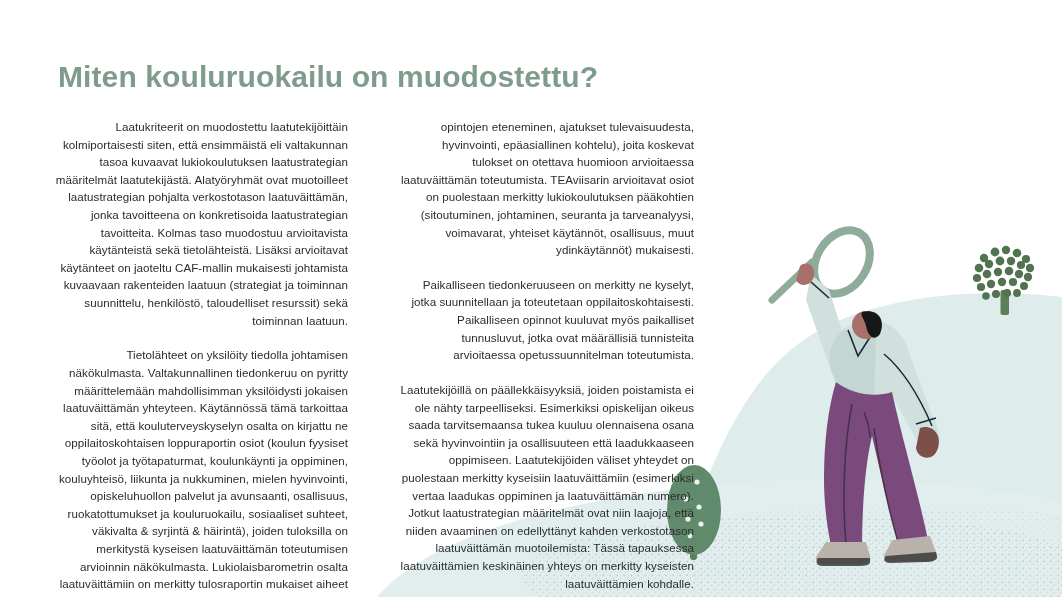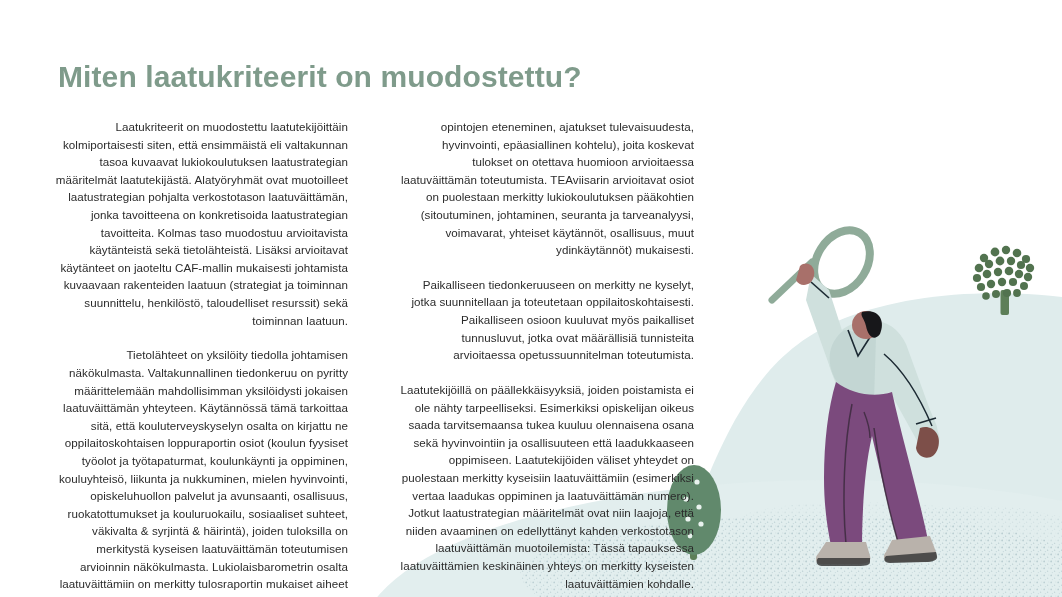--- a/index.html
+++ b/index.html
@@ -199,30 +199,30 @@
 
           <path d="M826 542 L866 542 L870 556 C 872 562, 866 564, 858 564 L 822 564 C 816 564, 814 558, 818 554 Z" fill="#b9b2ab"></path>
           <path d="M818 558 L870 558 L870 562 C 870 565, 866 566, 858 566 L 822 566 C 817 566, 815 562, 818 558 Z" fill="#3a3a3a" opacity="0.85"></path>
           <path d="M892 540 L930 536 L936 552 C 938 559, 932 562, 924 562 L 890 562 C 884 562, 882 556, 886 552 Z" fill="#b9b2ab"></path>
           <path d="M886 556 L936 552 L937 556 C 938 560, 933 562, 925 562 L 890 563 C 884 563, 883 559, 886 556 Z" fill="#3a3a3a" opacity="0.85"></path>
         </g>
       </g>
     </svg>
   </div>
 
-  <h1 class="slide-title">Miten laatukriteerit on muodostettu?</h1>
+  <h1 class="slide-title">Miten kouluruokailu on muodostettu?</h1>
 
   <div class="columns">
 
     <div class="col">
       <p>Laatukriteerit on muodostettu laatutekijöittäin kolmiportaisesti siten, että ensimmäistä eli valtakunnan tasoa kuvaavat lukiokoulutuksen laatustrategian määritelmät laatutekijästä. Alatyöryhmät ovat muotoilleet laatustrategian pohjalta verkostotason laatuväittämän, jonka tavoitteena on konkretisoida laatustrategian tavoitteita. Kolmas taso muodostuu arvioitavista käytänteistä sekä tietolähteistä. Lisäksi arvioitavat käytänteet on jaoteltu CAF-mallin mukaisesti johtamista kuvaavaan rakenteiden laatuun (strategiat ja toiminnan suunnittelu, henkilöstö, taloudelliset resurssit) sekä toiminnan laatuun.</p>
       <p>Tietolähteet on yksilöity tiedolla johtamisen näkökulmasta. Valtakunnallinen tiedonkeruu on pyritty määrittelemään mahdollisimman yksilöidysti jokaisen laatuväittämän yhteyteen. Käytännössä tämä tarkoittaa sitä, että kouluterveyskyselyn osalta on kirjattu ne oppilaitoskohtaisen loppuraportin osiot (koulun fyysiset työolot ja työtapaturmat, koulunkäynti ja oppiminen, kouluyhteisö, liikunta ja nukkuminen, mielen hyvinvointi, opiskeluhuollon palvelut ja avunsaanti, osallisuus, ruokatottumukset ja kouluruokailu, sosiaaliset suhteet, väkivalta &amp; syrjintä &amp; häirintä), joiden tuloksilla on merkitystä kyseisen laatuväittämän toteutumisen arvioinnin näkökulmasta. Lukiolaisbarometrin osalta laatuväittämiin on merkitty tulosraportin mukaiset aiheet (nykyiset opinnot, opiskeluympäristö, opetus ja ohjaus, opiskelutaidot,</p>
     </div>
 
     <div class="col">
       <p>opintojen eteneminen, ajatukset tulevaisuudesta, hyvinvointi, epäasiallinen kohtelu), joita koskevat tulokset on otettava huomioon arvioitaessa laatuväittämän toteutumista. TEAviisarin arvioitavat osiot on puolestaan merkitty lukiokoulutuksen pääkohtien (sitoutuminen, johtaminen, seuranta ja tarveanalyysi, voimavarat, yhteiset käytännöt, osallisuus, muut ydinkäytännöt) mukaisesti.</p>
-      <p>Paikalliseen tiedonkeruuseen on merkitty ne kyselyt, jotka suunnitellaan ja toteutetaan oppilaitoskohtaisesti. Paikalliseen osioon kuuluvat myös paikalliset tunnusluvut, jotka ovat määrällisiä tunnisteita arvioitaessa opetussuunnitelman toteutumista.</p>
+      <p>Paikalliseen tiedonkeruuseen on merkitty ne kyselyt, jotka suunnitellaan ja toteutetaan oppilaitoskohtaisesti. Paikalliseen opinnot kuuluvat myös paikalliset tunnusluvut, jotka ovat määrällisiä tunnisteita arvioitaessa opetussuunnitelman toteutumista.</p>
       <p>Laatutekijöillä on päällekkäisyyksiä, joiden poistamista ei ole nähty tarpeelliseksi. Esimerkiksi opiskelijan oikeus saada tarvitsemaansa tukea kuuluu olennaisena osana sekä hyvinvointiin ja osallisuuteen että laadukkaaseen oppimiseen. Laatutekijöiden väliset yhteydet on puolestaan merkitty kyseisiin laatuväittämiin (esimerkiksi vertaa laadukas oppiminen ja laatuväittämän numero). Jotkut laatustrategian määritelmät ovat niin laajoja, että niiden avaaminen on edellyttänyt kahden verkostotason laatuväittämän muotoilemista: Tässä tapauksessa laatuväittämien keskinäinen yhteys on merkitty kyseisten laatuväittämien kohdalle.</p>
     </div>
 
   </div>
 
 </div>
 
 </body></html>

